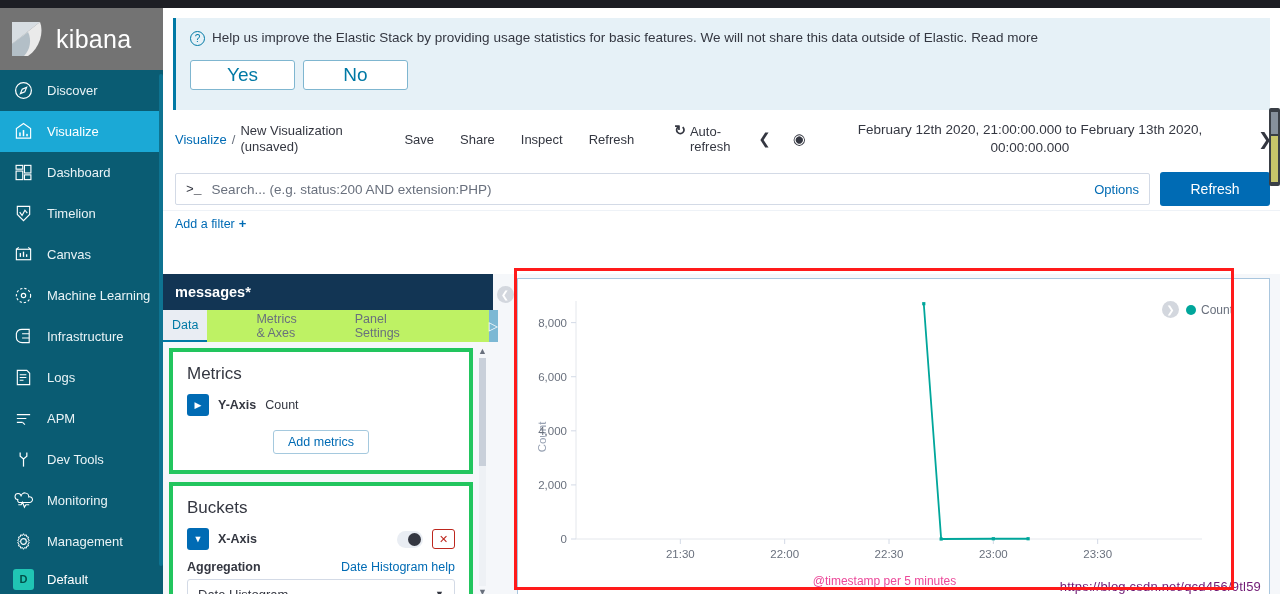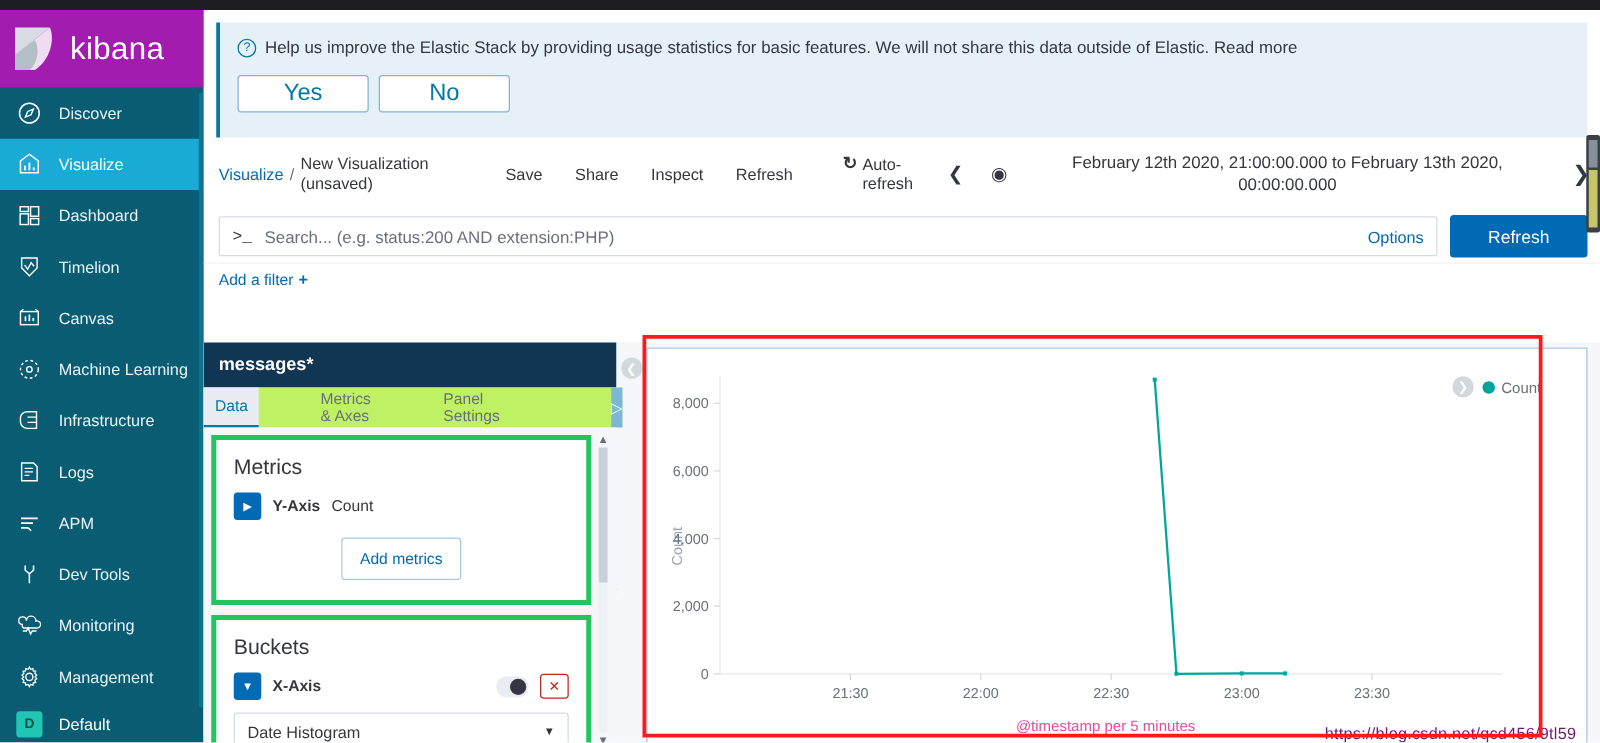--- a/index.html
+++ b/index.html
@@ -15,21 +15,21 @@
   
   .top-strip { position:absolute; left:0; top:0; width:1280px; height:8px; background:#1d1e24; }
 
   
   .sidebar {
     position:absolute; left:0; top:8px; width:163px; height:586px;
     background:#0a5c73; color:#fff; overflow:hidden;
   }
   .sb-logo {
     height:62px; display:flex; align-items:center; gap:10px; padding-left:10px;
-    background:#a21caf;
+    background:#737373;
   }
   .sb-logo .mark { width:36px; height:38px; position:relative; }
   .sb-logo .mark svg { display:block; }
   .sb-logo .word { font-size:25px; font-weight:400; letter-spacing:.3px; color:#fff; }
   .sb-item {
     display:flex; align-items:center; gap:13px; height:41px; padding-left:12px;
     font-size:13px; color:#e9f3f6; cursor:pointer; position:relative;
   }
   .sb-item.active { background:#1ba9d6; color:#fff; }
   .sb-item .ic { width:22px; height:22px; display:flex; align-items:center; justify-content:center; flex:0 0 22px; }
@@ -118,21 +118,21 @@
   .ed-tabs .close { width:36px; display:flex; align-items:center; justify-content:center; color:#69707d; cursor:pointer; font-size:15px; background:#e9edf3;}
   .ed-body { flex:1; position:relative; overflow:hidden; background:#f5f7fa; padding:6px 20px 0 6px;}
   .card { background:#fff; border:4px solid #22c55e; padding:12px 14px 16px 14px; margin-bottom:8px; }
   .card h3 { font-size:17px; font-weight:400; color:#343741; margin-bottom:10px; }
   .agg-row { display:flex; align-items:center; gap:9px; margin-bottom:4px; }
   .sq { width:22px; height:22px; background:#006bb4; border-radius:3px; color:#fff; display:flex; align-items:center; justify-content:center; font-size:9px; }
   .agg-row .lbl { font-size:12.5px; font-weight:700; color:#343741; }
   .agg-row .val { font-size:12.5px; color:#343741; }
   .addmetrics {
     display:block; margin:14px auto 0 auto; border:1px solid #a5c9de; background:#fff; color:#006bb4;
-    border-radius:3px; height:34px; padding:0 14px; font-size:12.5px; font-family:inherit; cursor:pointer;
+    border-radius:3px; height:24px; padding:0 14px; font-size:12.5px; font-family:inherit; cursor:pointer;
   }
   .bk-row { display:flex; align-items:center; gap:9px; margin-bottom:10px; }
   .bk-row .lbl { font-size:12.5px; font-weight:700; color:#343741; flex:1; }
   .toggle { width:26px; height:17px; border-radius:9px; background:#e9edf3; position:relative; cursor:pointer; }
   .toggle .knob { position:absolute; right:2px; top:2px; width:13px; height:13px; border-radius:50%; background:#343741; }
   .xbtn { width:23px; height:20px; border:1px solid #bd271e; border-radius:3px; color:#bd271e; display:flex; align-items:center; justify-content:center; font-size:11px; cursor:pointer; background:#fff; }
   .fieldline { display:flex; justify-content:space-between; align-items:baseline; margin-bottom:5px; }
   .fieldline .fl { font-size:12.5px; font-weight:700; color:#343741; }
   .fieldline .fh { font-size:12.5px; color:#006bb4; cursor:pointer; }
   .select {
@@ -408,20 +408,24 @@
 
           <div class="card">
             <h3>Buckets</h3>
             <div class="bk-row">
               <span class="sq">▼</span>
               <span class="lbl">X-Axis</span>
               <span class="toggle">
                   <span class="knob"></span>
                 </span>
               <span class="xbtn">✕</span>
+            </div>
+            <div class="fieldline">
+              <span class="fl">Aggregation</span>
+              <span class="fh">Date Histogram help</span>
             </div>
             <div class="select">
               <span>Date Histogram</span>
               <span class="car">▼</span>
             </div>
           </div>
 
           <div class="ed-scrollbar">
             <div class="up">▲</div>
             <div class="track"></div>

